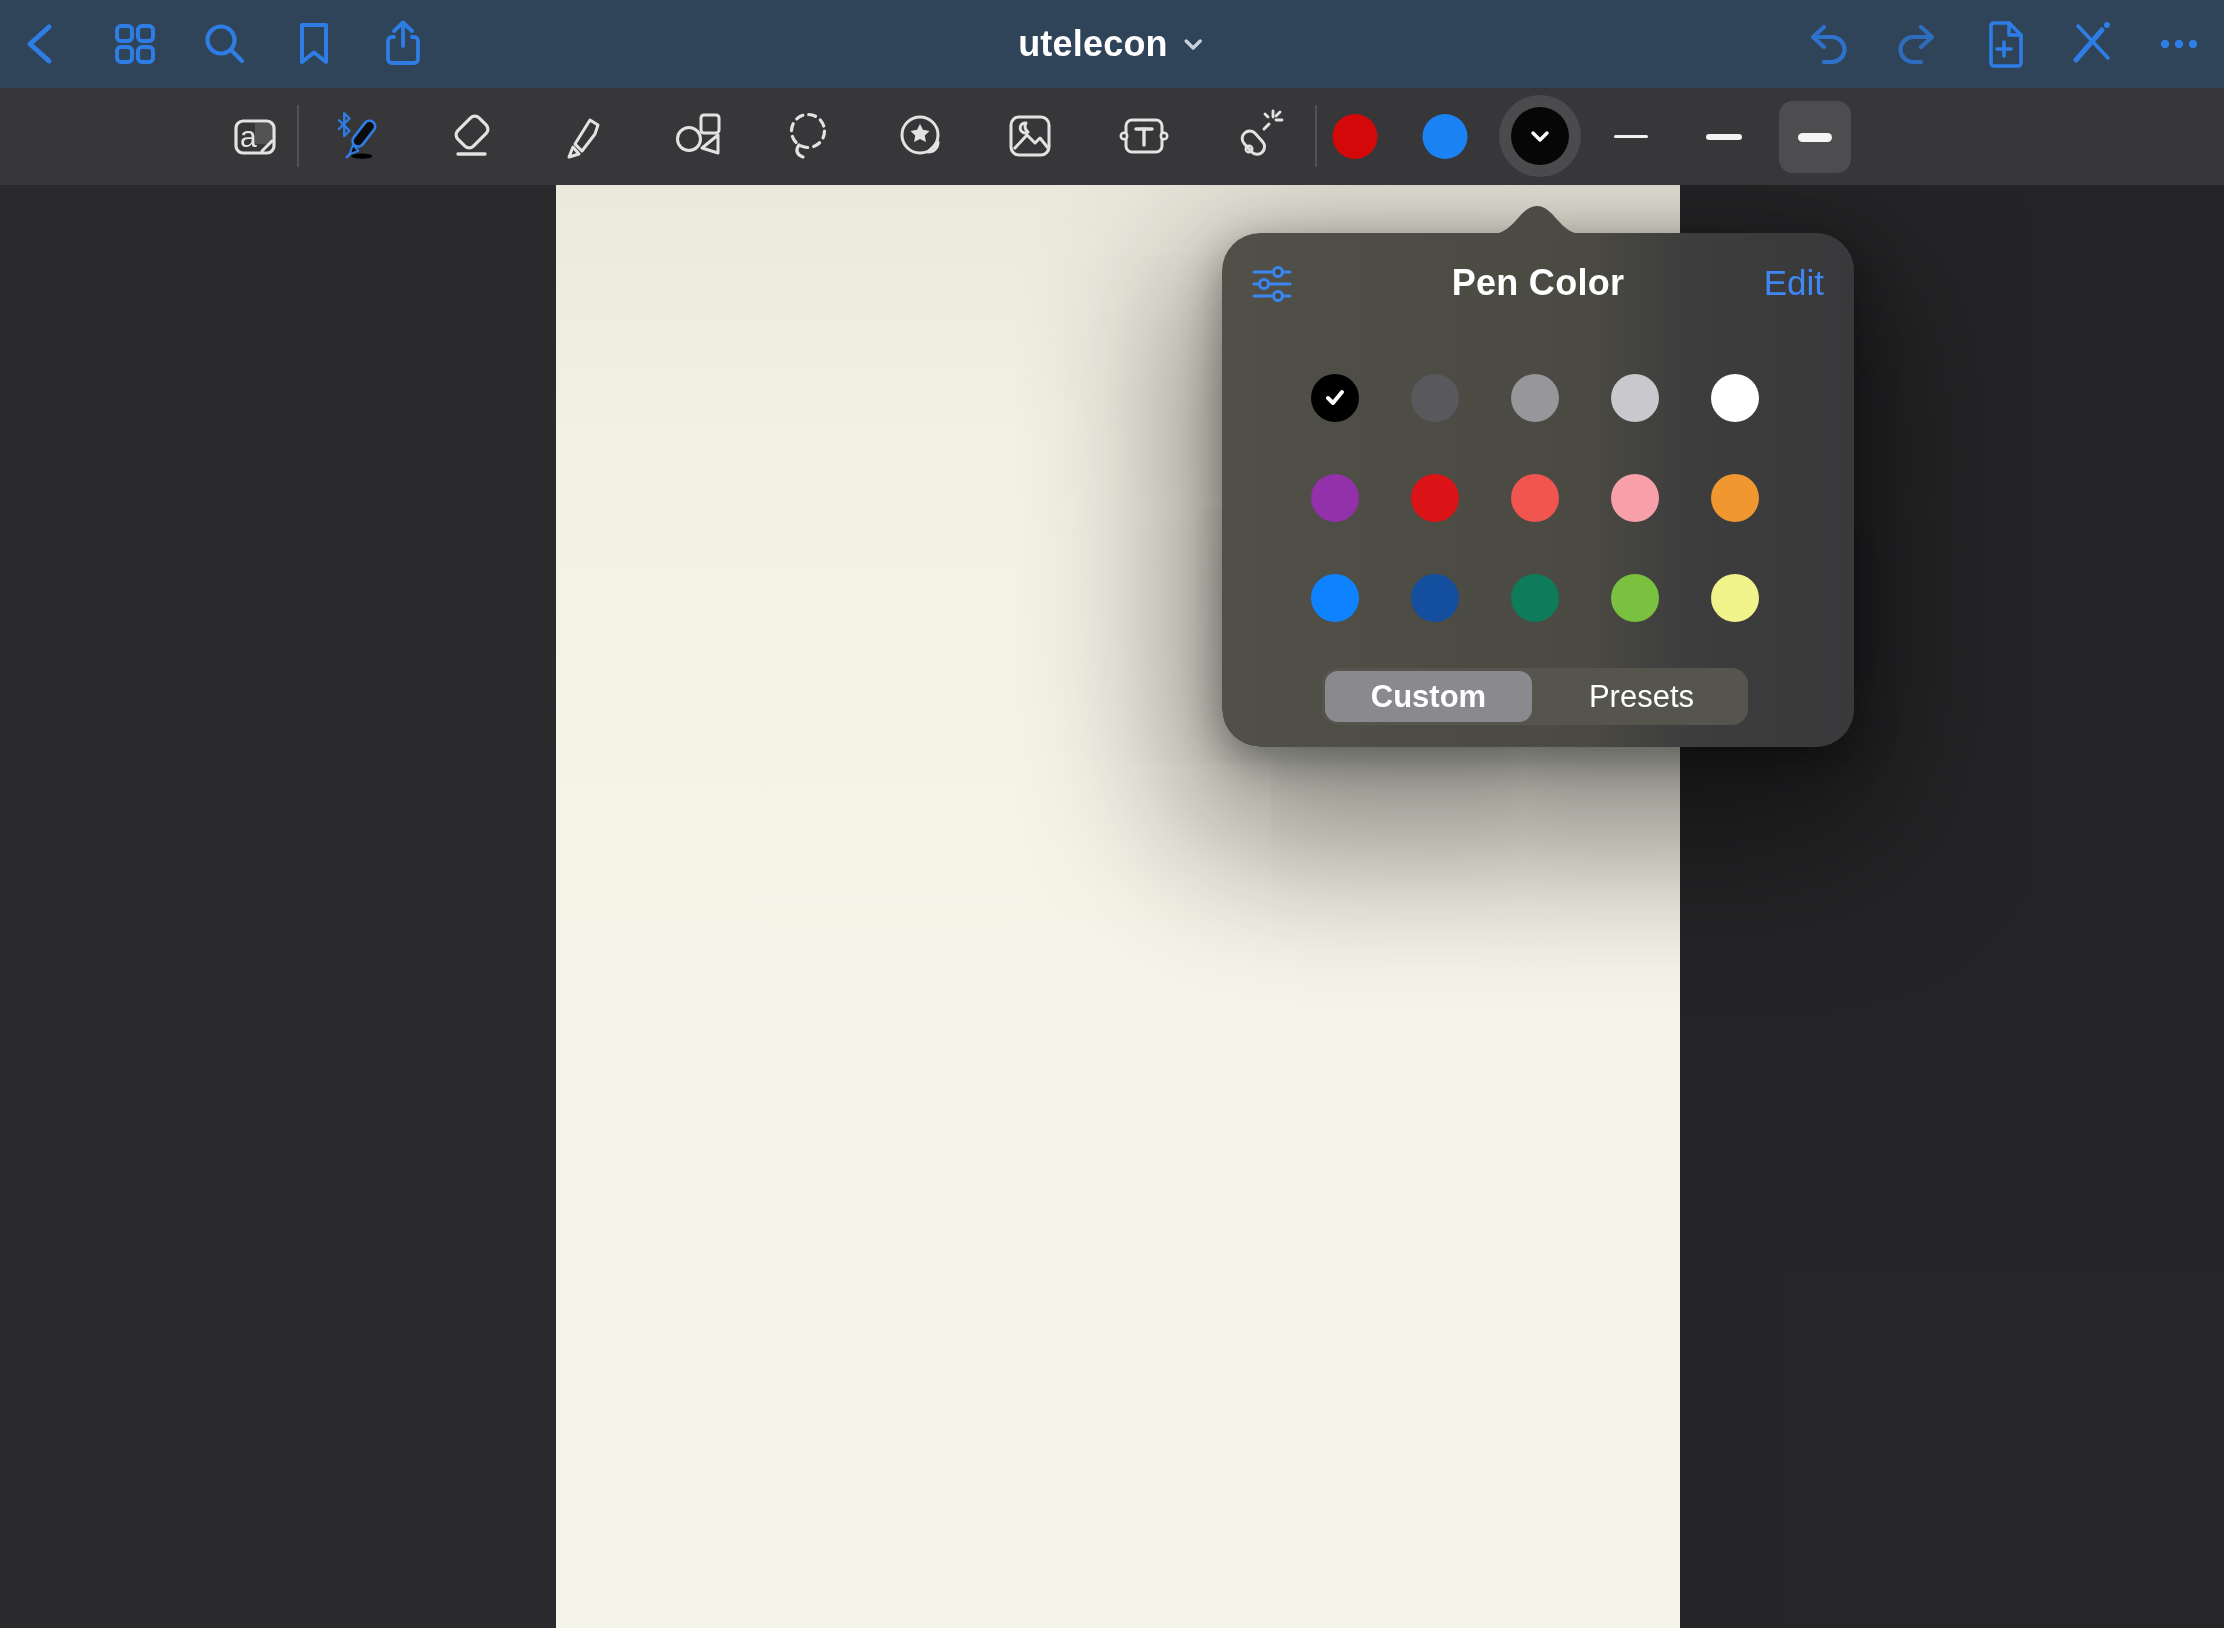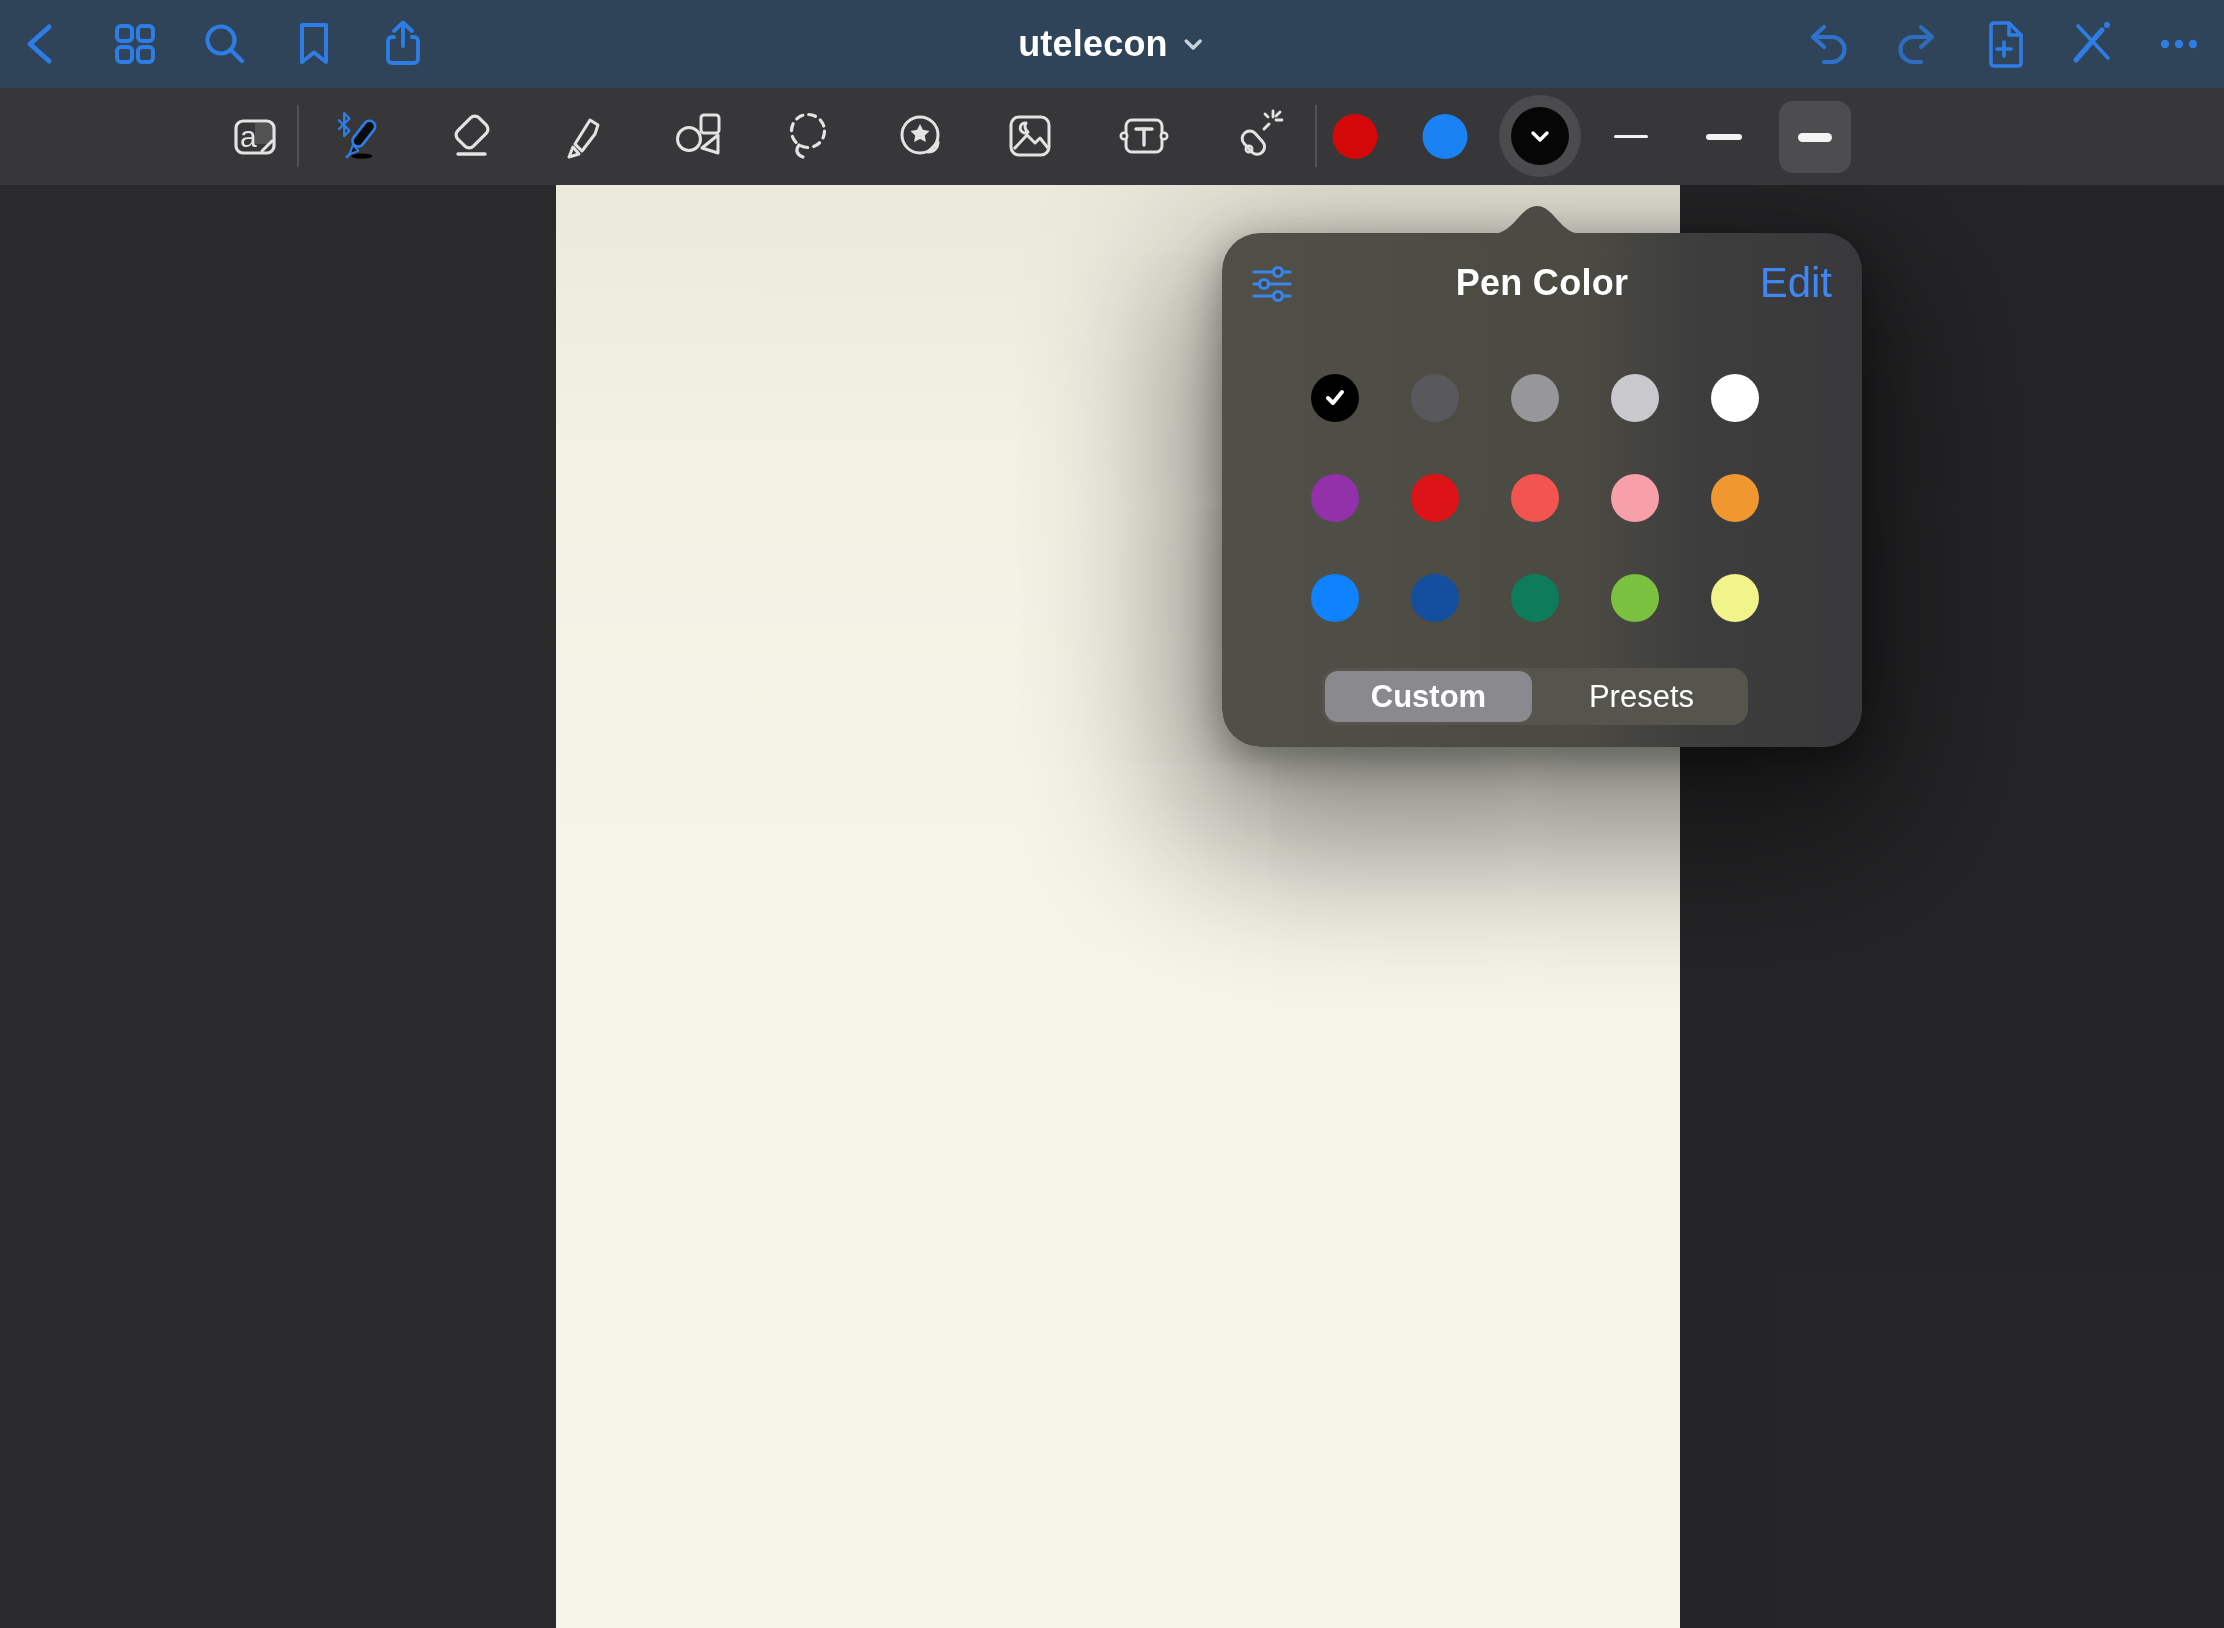--- a/index.html
+++ b/index.html
@@ -32,28 +32,28 @@
 
   
   .content{position:absolute;left:0;top:185px;width:100%;height:1443px;background:#2a2a2c;}
   .paper{position:absolute;left:556px;top:0;width:1124px;height:100%;
     background:linear-gradient(180deg,#e9e9dc 0%,#f1f1e4 18%,#f5f5e9 55%,#f4f4e8 100%);}
   .right-dim{position:absolute;left:1680px;top:0;right:0;height:100%;background:rgba(0,0,0,0.10);}
 
   
   .popover{position:absolute;left:1222px;top:48px;width:632px;height:514px;border-radius:38px;
     background:linear-gradient(90deg,#504f48 0%,#4a4942 58%,#3d3d3e 74%,#39393b 100%);
-    box-shadow:0 60px 160px 40px rgba(0,0,0,0.45),0 12px 44px rgba(0,0,0,0.38);z-index:20;padding-left:8px;}
+    box-shadow:0 60px 160px 40px rgba(0,0,0,0.45),0 12px 44px rgba(0,0,0,0.38);z-index:20;}
   .pop-arrow{position:absolute;left:270px;top:-34px;width:90px;height:35px;}
   .pop-header{position:absolute;left:0;right:0;top:24px;height:52px;}
   .sliders-btn{position:absolute;left:26px;top:4px;width:48px;height:48px;cursor:pointer;}
   .pop-title{position:absolute;left:0;right:0;top:0;height:52px;display:flex;align-items:center;
     justify-content:center;color:#fff;font-size:36px;font-weight:700;letter-spacing:.3px;}
   .edit-btn{position:absolute;right:30px;top:0;height:52px;display:flex;align-items:center;
-    color:#3e87f5;font-size:42px;cursor:pointer;}
+    color:#3e87f5;font-size:35px;cursor:pointer;}
   .swatch-grid{position:absolute;left:89px;top:141px;display:grid;
     grid-template-columns:repeat(5,48px);column-gap:52px;row-gap:52px;}
   .swatch{width:48px;height:48px;border-radius:50%;cursor:pointer;
     display:flex;align-items:center;justify-content:center;}
   .seg{position:absolute;left:100px;top:435px;width:426px;height:57px;border-radius:16px;
     background:#55544d;display:flex;}
   .seg-knob{position:absolute;left:3px;top:3px;width:207px;height:51px;border-radius:13px;background:#8a8a8e;}
   .seg-lab{position:relative;flex:1;display:flex;align-items:center;justify-content:center;
     color:#fff;font-size:31px;cursor:pointer;}
   .seg-lab.sel{font-weight:700;}

